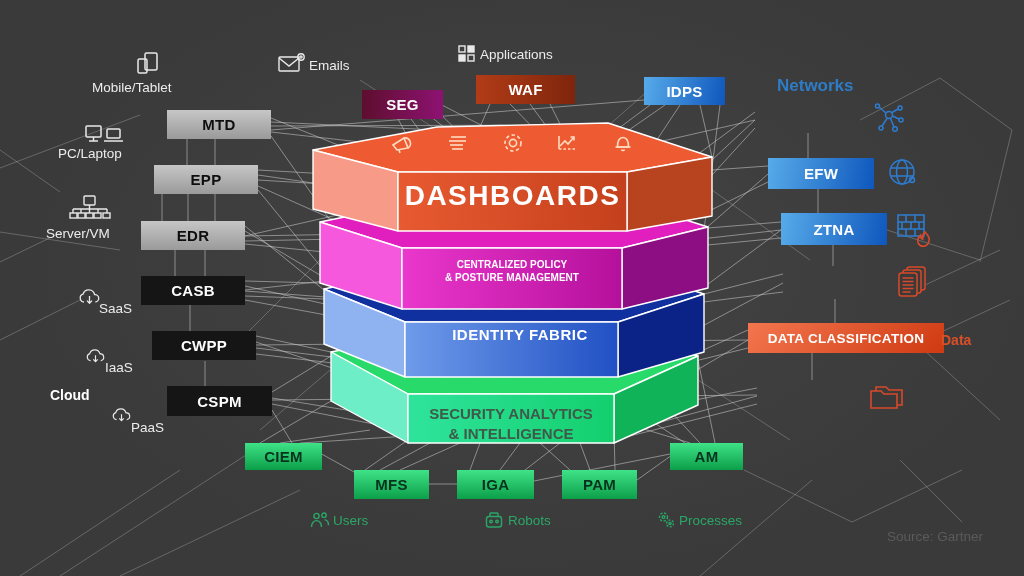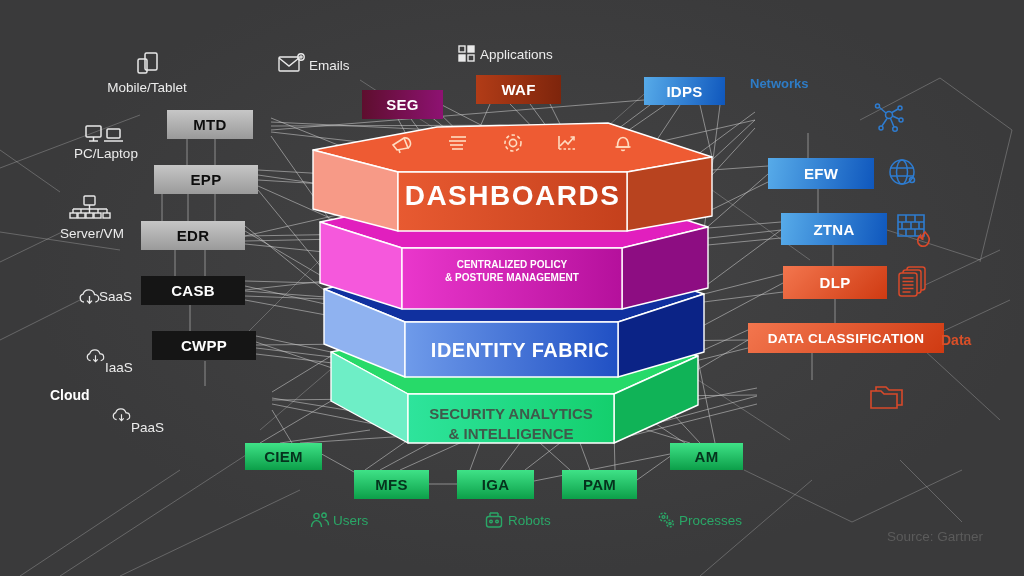--- a/index.html
+++ b/index.html
@@ -11,32 +11,32 @@
     font-weight:700;font-size:15px;color:#fff;letter-spacing:.3px;}
   .node.gray{background:linear-gradient(180deg,var(--gray-node-light),var(--gray-node-dark));color:#0e0e0e}
   .node.black{background:var(--black-node);color:#fdfdfd}
   .node.seg{background:linear-gradient(90deg,var(--seg-from),var(--seg-to))}
   .node.waf{background:linear-gradient(90deg,var(--waf-from),var(--waf-to))}
   .node.blue{background:linear-gradient(100deg,var(--blue-from),var(--blue-to))}
   .node.orangebox{background:linear-gradient(135deg,var(--orange-from),var(--orange-to))}
   .node.green{background:linear-gradient(180deg,var(--green-from),var(--green-to));color:var(--green-text)}
   .node.small{font-size:13.5px}
   .ctx{position:absolute;color:#ececec;font-size:13.5px;white-space:nowrap}
-  .ctx.center{text-align:center}
+  .ctx.center{}
   .ctx.bold{font-weight:700;color:#fff}
   .ctx.networks{font-weight:700;color:var(--networks-label)}
   .ctx.data{font-weight:700;color:var(--data-label)}
   .ctx.greenlbl{color:var(--identity-label-green)}
   .ctx.source{color:var(--source-text)}
   .icon{position:absolute}
   .icon svg{display:block}
   .slab-label{position:absolute;text-align:center;font-weight:700;white-space:pre-line;color:#fff}
   #dash-label{left:398px;top:180px;width:229px;font-size:28px;letter-spacing:1.5px}
   #policy-label{left:402px;top:258px;width:220px;font-size:10px;line-height:1.3}
-  #identity-label{left:405px;top:339px;width:230px;font-size:20px;letter-spacing:.5px}
+  #identity-label{left:405px;top:326px;width:230px;font-size:15px;letter-spacing:.5px}
   #analytics-label{left:408px;top:404px;width:206px;font-size:15px;line-height:1.3}
   #dash-icons{position:absolute;left:390px;top:131px;width:246px;display:flex;justify-content:space-between;color:#ffdcc0}
 </style>
 </head>
 <body>
 
 <div class="canvas">
 
   <svg id="mesh" class="abs" width="1024" height="576">
       <line x1="0" y1="168" x2="140" y2="115" stroke="#cdcdcd" stroke-width="1" opacity="0.3"></line>
@@ -243,35 +243,35 @@
         </svg></span>
   </div>
 
   <div id="dash-label" class="slab-label">DASHBOARDS</div>
   <div id="policy-label" class="slab-label">CENTRALIZED POLICY
 &amp; POSTURE MANAGEMENT</div>
   <div id="identity-label" class="slab-label">IDENTITY FABRIC</div>
   <div id="analytics-label" class="slab-label" style="color:#3f5a4b">SECURITY ANALYTICS
 &amp; INTELLIGENCE</div>
 
-  <div class="node gray" style="left:167px;top:110px;width:86px;height:29px">MTD</div>
+  <div class="node gray" style="left:167px;top:110px;width:104px;height:29px">MTD</div>
   <div class="node gray" style="left:154px;top:165px;width:104px;height:29px">EPP</div>
   <div class="node gray" style="left:141px;top:221px;width:104px;height:29px">EDR</div>
 
   <div class="node black" style="left:141px;top:276px;width:104px;height:29px">CASB</div>
   <div class="node black" style="left:152px;top:331px;width:104px;height:29px">CWPP</div>
+  <div class="node black" style="left:167px;top:386px;width:105px;height:30px">CSPM</div>
 
   <div class="node seg" style="left:362px;top:90px;width:81px;height:29px">SEG</div>
-  <div class="node waf" style="left:476px;top:75px;width:85px;height:29px">WAF</div>
+  <div class="node waf" style="left:476px;top:75px;width:99px;height:29px">WAF</div>
   <div class="node blue" style="left:644px;top:77px;width:81px;height:28px">IDPS</div>
 
   <div class="node blue" style="left:768px;top:158px;width:106px;height:31px">EFW</div>
   <div class="node blue" style="left:781px;top:213px;width:106px;height:32px">ZTNA</div>
 
-  <div class="node orangebox" style="left:783px;top:266px;width:104px;height:33px">DLP</div>
   <div class="node orangebox small" style="left:748px;top:323px;width:196px;height:30px">DATA CLASSIFICATION</div>
 
   <div class="node green" style="left:245px;top:443px;width:77px;height:27px">CIEM</div>
   <div class="node green" style="left:354px;top:470px;width:75px;height:29px">MFS</div>
   <div class="node green" style="left:457px;top:470px;width:77px;height:29px">IGA</div>
   <div class="node green" style="left:562px;top:470px;width:75px;height:29px">PAM</div>
   <div class="node green" style="left:670px;top:443px;width:73px;height:27px">AM</div>
 
   <span class="icon" style="left:136px;top:51px;color:#e9e9e9">
       <svg width="24" height="26" viewBox="0 0 24 26" fill="none" stroke="currentColor" stroke-width="1.5">
@@ -303,21 +303,21 @@
       </svg>
     </span>
   <div class="ctx center" style="left:46px;top:226px;width:92px">Server/VM</div>
 
   <span class="icon" style="left:79px;top:289px;color:#e9e9e9">
       <svg width="21" height="18" viewBox="0 0 21 18" fill="none" stroke="currentColor" stroke-width="1.3">
         <path d="M5 13 a4 4 0 0 1 -1-7.8 A6 6 0 0 1 15.6 5.6 A3.7 3.7 0 0 1 16.4 13"></path>
         <path d="M10.5 7 v7 M8 11.6 l2.5 2.6 L13 11.6"></path>
       </svg>
     </span>
-  <div class="ctx" style="left:99px;top:289px">SaaS</div>
+  <div class="ctx" style="left:99px;top:301px">SaaS</div>
 
   <span class="icon" style="left:86px;top:349px;color:#e9e9e9">
       <svg width="19" height="16" viewBox="0 0 21 18" fill="none" stroke="currentColor" stroke-width="1.3">
         <path d="M5 13 a4 4 0 0 1 -1-7.8 A6 6 0 0 1 15.6 5.6 A3.7 3.7 0 0 1 16.4 13"></path>
         <path d="M10.5 7 v7 M8 11.6 l2.5 2.6 L13 11.6"></path>
       </svg>
     </span>
   <div class="ctx" style="left:105px;top:360px">IaaS</div>
 
   <div class="ctx bold" style="left:50px;top:387px;font-size:14px">Cloud</div>
@@ -343,21 +343,21 @@
   <span class="icon" style="left:458px;top:45px;color:#e9e9e9">
       <svg width="17" height="17" viewBox="0 0 17 17" fill="none" stroke="currentColor" stroke-width="1.4">
         <rect x="1" y="1" width="6" height="6"></rect>
         <rect x="10" y="1" width="6" height="6" fill="currentColor"></rect>
         <rect x="1" y="10" width="6" height="6" fill="currentColor"></rect>
         <rect x="10" y="10" width="6" height="6"></rect>
       </svg>
     </span>
   <div class="ctx" style="left:480px;top:47px">Applications</div>
 
-  <div class="ctx networks" style="left:750px;top:76px;font-size:13px">Networks</div>
+  <div class="ctx networks" style="left:777px;top:76px;font-size:17px">Networks</div>
 
   <span class="icon" style="left:872px;top:99px;color:var(--icon-blue)">
       <svg width="34" height="36" viewBox="0 0 34 36" fill="none" stroke="currentColor" stroke-width="1.5">
         <circle cx="17" cy="16" r="3.5"></circle>
         <path d="M14 14 L7 8 M20 13.5 L26 10 M20.5 17 L27 20 M15 19.5 L10 27 M18.5 19.5 L22 28"></path>
         <circle cx="5.5" cy="7" r="2"></circle>
         <circle cx="28" cy="9" r="2"></circle>
         <circle cx="29" cy="21" r="2"></circle>
         <circle cx="9" cy="29" r="2"></circle>
         <circle cx="23" cy="30" r="2.3"></circle>

